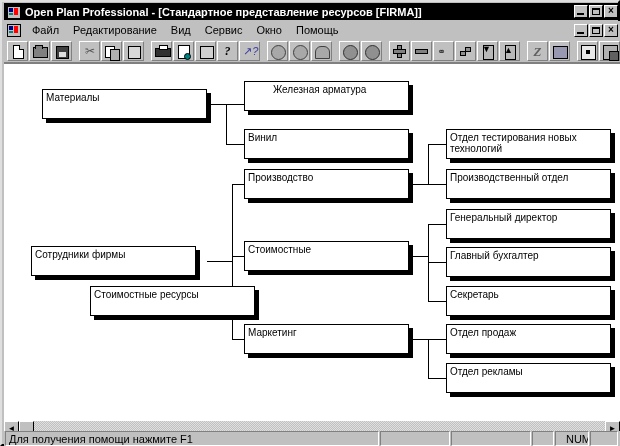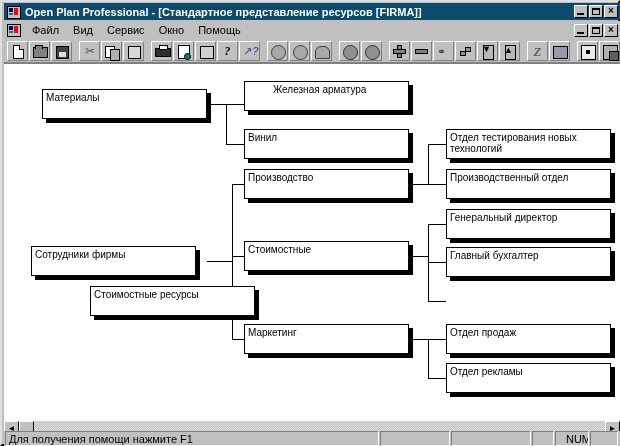--- a/index.html
+++ b/index.html
@@ -9,21 +9,21 @@
     font-family:"Liberation Sans","DejaVu Sans",sans-serif;
     font-size:11px;
     -webkit-font-smoothing:none;
   }
   #app{position:relative;width:620px;height:446px;box-sizing:border-box;
        border:2px solid;border-color:#dfdfdf #000 #000 #dfdfdf;background:#c0c0c0;}
 
   
   .titlebar{
     position:absolute;left:2px;top:1px;width:616px;height:17px;
-    background:#0c4a6e;color:#fff;display:flex;align-items:center;
+    background:#000000;color:#fff;display:flex;align-items:center;
     font-weight:bold;font-size:11px;
   }
   .titlebar .tb-ico{width:16px;height:14px;margin:0 3px 0 2px;position:relative;flex:0 0 auto;}
   .tb-ico .g1{position:absolute;left:1px;top:1px;width:12px;height:11px;background:#c0c0c0;border:1px solid #000;}
   .tb-ico .g2{position:absolute;left:3px;top:3px;width:4px;height:4px;background:#000080;}
   .tb-ico .g3{position:absolute;left:8px;top:3px;width:4px;height:7px;background:#ff0000;}
   .tb-ico .g4{position:absolute;left:3px;top:8px;width:4px;height:2px;background:#008080;}
   .titlebar .tb-title{flex:1 1 auto;white-space:nowrap;overflow:hidden;}
   .win-btns{display:flex;gap:1px;margin-right:2px;}
   .wb{width:14px;height:13px;background:#c0c0c0;border:1px solid;
@@ -156,20 +156,21 @@
   </div>
 
   <div class="menubar">
     <span class="mdi-ico">
       <span class="m1"></span>
         <span class="m2"></span>
         <span class="m3"></span>
         <span class="m4"></span>
     </span>
     <span class="menuitem">Файл</span>
+    <span class="menuitem">Редактирование</span>
     <span class="menuitem">Вид</span>
     <span class="menuitem">Сервис</span>
     <span class="menuitem">Окно</span>
     <span class="menuitem">Помощь</span>
     <span class="win-btns">
       <span class="wb">
           <span class="bar"></span>
         </span>
       <span class="wb">
           <span class="sq"></span>
@@ -296,20 +297,21 @@
         <div class="node" style="left: 240px; top: 17px; width: 165px; height: 30px; padding-left: 28px;"><span>Железная арматура</span></div>
         <div class="node" style="left: 240px; top: 65px; width: 165px; height: 30px;"><span>Винил</span></div>
         <div class="node" style="left: 240px; top: 105px; width: 165px; height: 30px;"><span>Производство</span></div>
         <div class="node" style="left: 442px; top: 65px; width: 165px; height: 30px;"><span>Отдел тестирования новых технологий</span></div>
         <div class="node" style="left: 442px; top: 105px; width: 165px; height: 30px;"><span>Производственный отдел</span></div>
         <div class="node" style="left: 27px; top: 182px; width: 165px; height: 30px;"><span>Сотрудники фирмы</span></div>
         <div class="node" style="left: 38px; top: 222px; width: 165px; height: 30px; margin-left: 48px;"><span>Стоимостные ресурсы</span></div>
         <div class="node" style="left: 240px; top: 177px; width: 165px; height: 30px;"><span>Стоимостные</span></div>
         <div class="node" style="left: 442px; top: 183px; width: 165px; height: 30px;"><span>Главный бухгалтер</span></div>
         <div class="node" style="left: 442px; top: 145px; width: 165px; height: 30px;"><span>Генеральный директор</span></div>
+        <div class="node" style="left: 442px; top: 222px; width: 165px; height: 30px;"><span>Секретарь</span></div>
         <div class="node" style="left: 240px; top: 260px; width: 165px; height: 30px;"><span>Маркетинг</span></div>
         <div class="node" style="left: 442px; top: 260px; width: 165px; height: 30px;"><span>Отдел продаж</span></div>
         <div class="node" style="left: 442px; top: 299px; width: 165px; height: 30px;"><span>Отдел рекламы</span></div>
       </div>
   </div>
 
   <div class="hscroll">
     <span class="sbtn">◄</span>
     <span class="sthumb"></span>
     <span class="strack"></span>

